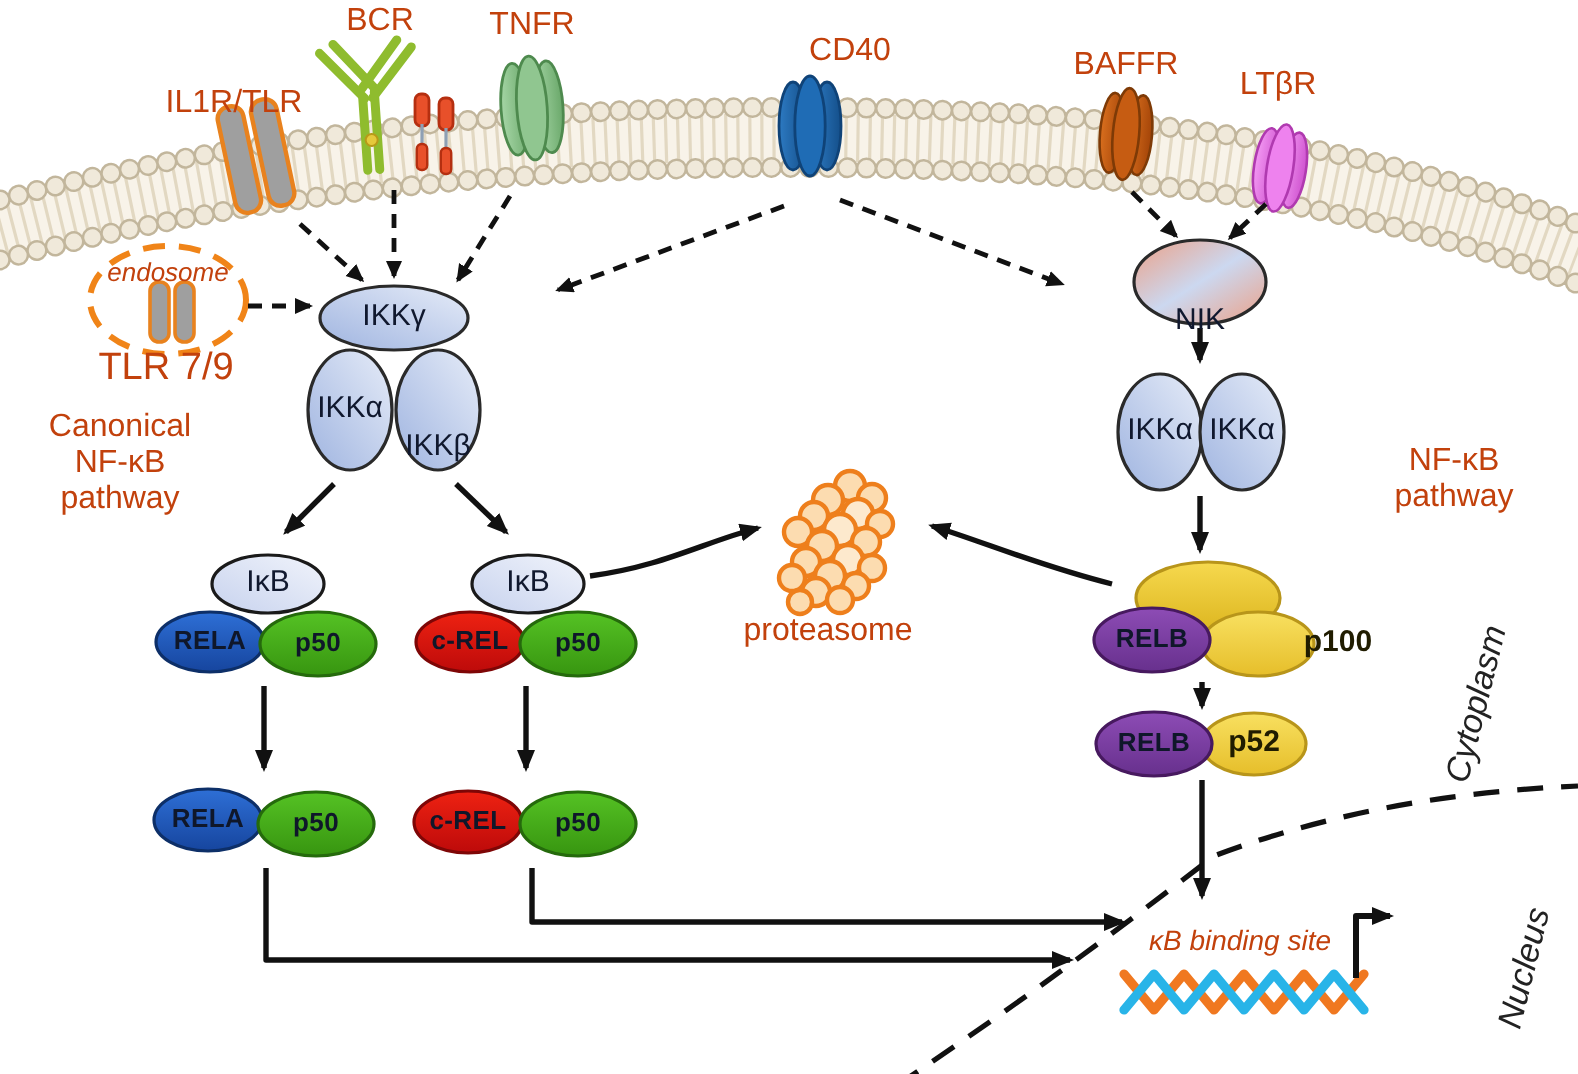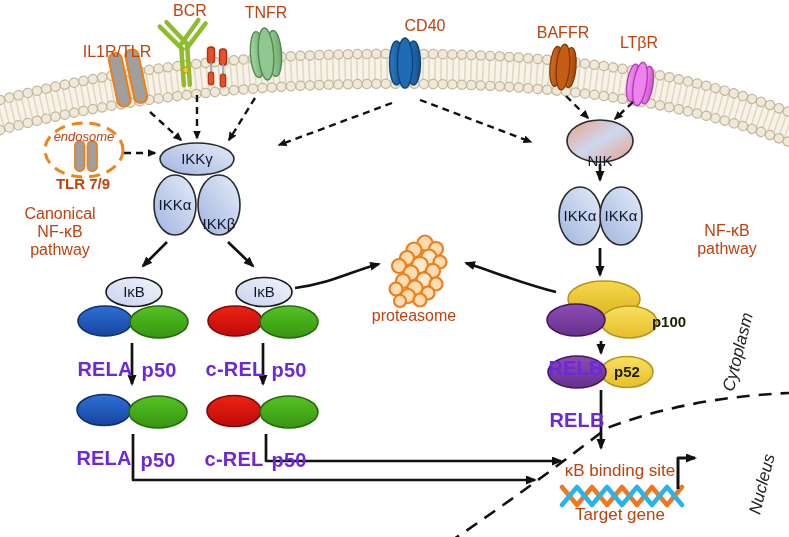--- a/index.html
+++ b/index.html
@@ -1,24 +1,24 @@
 <!DOCTYPE html>
 <html><head>
 <meta charset="utf-8">
 <style>
   html,body{margin:0;padding:0;background:#fff;}
   #stage{position:relative;width:789px;height:537px;background:#ffffff;overflow:hidden;
          font-family:"Liberation Sans",sans-serif;}
   #stage svg{position:absolute;left:0;top:0;}
   .lbl{position:absolute;transform:translate(-50%,-50%);white-space:nowrap;color:#c2410c;
        font-size:16px;line-height:1.12;text-align:center;}
-  .lbl.small{font-size:17px;}
+  .lbl.small{font-size:14px;font-style:italic;}
   .lbl.big{font-size:17px;}
   .lbl.node{font-size:15px;color:#10182e;}
-  .lbl.wb{font-size:20px;font-weight:bold;color:#6d28d9;letter-spacing:.2px;margin-top:48px;}
+  .lbl.wb{font-size:13px;font-weight:bold;color:#0f172a;letter-spacing:.2px;}
   .lbl.yb{font-size:15px;font-weight:bold;color:#201c00;}
   .lbl.ital{font-style:italic;}
   .lbl.rotated{transform:translate(-50%,-50%) rotate(-76deg);font-style:italic;font-size:17px;color:#222;}
   .pathway-label div{display:block;}
 </style>
 </head>
 <body>
 
 <div id="stage">
 
@@ -253,21 +253,21 @@
 </svg>
 
 <div class="lbl" style="left:117px;top:40px;margin-top:12px;">IL1R/TLR</div>
 <div class="lbl" style="left:190px;top:11px;">BCR</div>
 <div class="lbl" style="left:266px;top:13px;">TNFR</div>
 <div class="lbl" style="left:400px;top:26px;margin-left:25px;">CD40</div>
 <div class="lbl" style="left:563px;top:33px;">BAFFR</div>
 <div class="lbl" style="left:639px;top:43px;">LTβR</div>
 
 <div class="lbl ital" style="left:84px;top:137px;font-size:13px;">endosome</div>
-<div class="lbl" style="left:83px;top:184px;font-size:15px;font-weight:bold;">TLR 7/9</div>
+<div class="lbl" style="left:83px;top:184px;font-size:19px;">TLR 7/9</div>
 
 <div class="lbl pathway-label" style="left:60px;top:232px;">
   <div>Canonical</div>
   <div>NF-κB</div>
   <div>pathway</div>
 </div>
 <div class="lbl pathway-label" style="left:727px;top:240px;">
   <div>NF-κB</div>
   <div>pathway</div>
 </div>
@@ -292,18 +292,17 @@
 <div class="lbl wb" style="left:289px;top:412px;">p50</div>
 
 <div class="lbl wb" style="left:576px;top:320px;">RELB</div>
 <div class="lbl yb" style="left:629px;top:322px;margin-left:40px;">p100</div>
 <div class="lbl wb" style="left:577px;top:372px;">RELB</div>
 <div class="lbl yb" style="left:627px;top:372px;">p52</div>
 
 <div class="lbl" style="left:414px;top:316px;">proteasome</div>
 
 <div class="lbl small" style="left:620px;top:471px;">κB binding site</div>
-<div class="lbl big" style="left:620px;top:515px;">Target gene</div>
 
 <div class="lbl rotated" style="left:738px;top:352px;">Cytoplasm</div>
 <div class="lbl rotated" style="left:762px;top:484px;">Nucleus</div>
 
 </div>
 
 </body></html>

